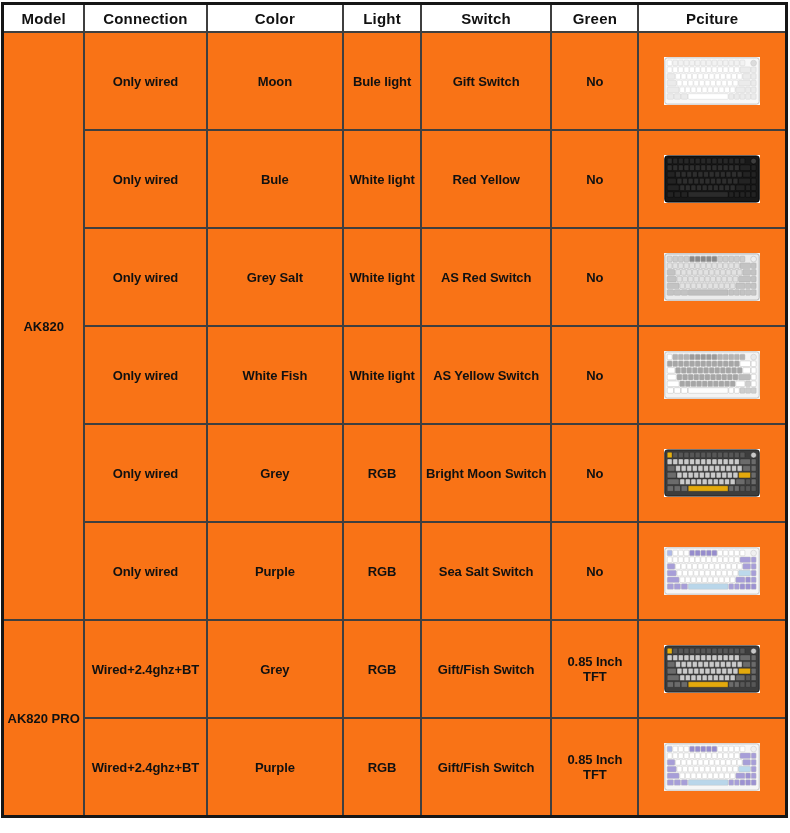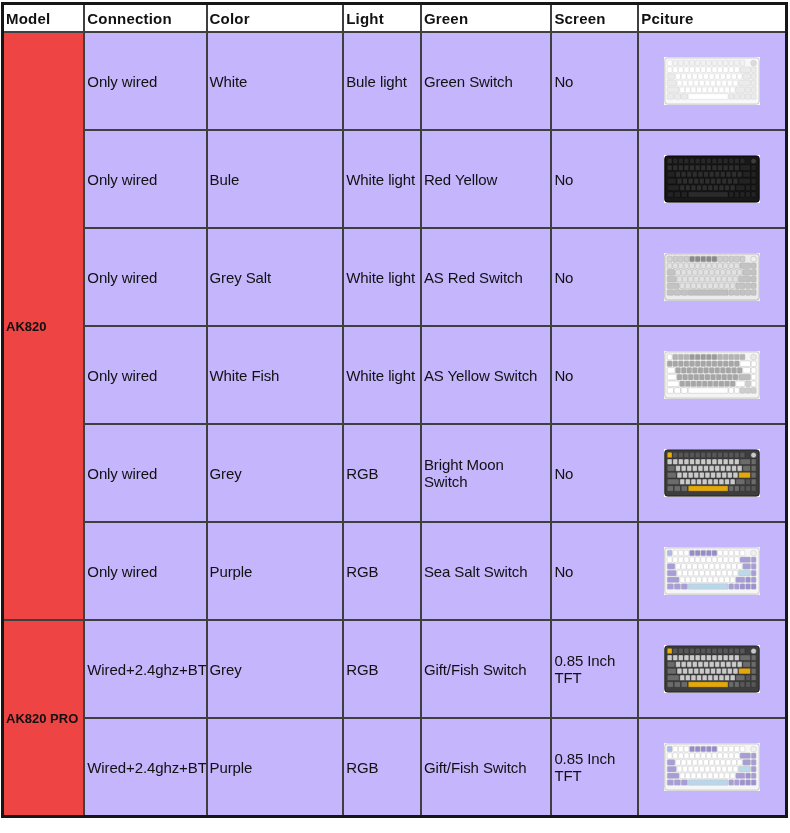--- a/index.html
+++ b/index.html
@@ -2,26 +2,26 @@
 <html><head>
 <meta charset="utf-8">
 <style>
   html,body{margin:0;padding:0;background:#ffffff;}
   body{font-family:"Liberation Sans","DejaVu Sans",sans-serif;color:#111;}
   .wrap{padding:2px 0 0 1px;}
   table.spec{border-collapse:collapse;table-layout:fixed;width:787px;
     border:3px solid #161616;}
   table.spec th, table.spec td{
     border:2px solid #3f3f3f;
-    text-align:left;vertical-align:middle;
+    text-align:center;vertical-align:middle;
     padding:0 2px;overflow:hidden;
   }
   th.hdr{height:26px;font-size:15px;font-weight:700;letter-spacing:.2px;background:#fff;}
-  td.cell{height:96px;font-size:15px;font-weight:400;letter-spacing:-.1px;background:#c4b5fd;}
-  td.model{font-size:13px;font-weight:700;background:#ef4444;}
+  td.cell{height:96px;font-size:13px;font-weight:700;letter-spacing:-.1px;background:#f97316;}
+  td.model{font-size:13px;font-weight:700;background:#f97316;}
   td.pic{padding:0;}
   .kbbox{display:flex;align-items:center;justify-content:center;}
   .kbbox svg{display:block;}
 </style>
 </head>
 <body>
 
 <div class="wrap">
   <table class="spec">
     <colgroup>
@@ -32,32 +32,32 @@
         <col style="width:126px">
         <col style="width:84px">
       <col style="width:143px">
     </colgroup>
     <thead>
       <tr>
         <th class="hdr">Model</th>
         <th class="hdr">Connection</th>
         <th class="hdr">Color</th>
         <th class="hdr">Light</th>
+        <th class="hdr">Switch</th>
         <th class="hdr">Green</th>
-        <th class="hdr">Screen</th>
         <th class="hdr">Pciture</th>
       </tr>
     </thead>
     <tbody>
       <tr>
         <td class="model" rowspan="6">AK820</td>
         <td class="cell">Only wired</td>
-        <td class="cell">White</td>
+        <td class="cell">Moon</td>
         <td class="cell">Bule light</td>
-        <td class="cell">Green Switch</td>
+        <td class="cell">Gift Switch</td>
         <td class="cell">No</td>
         <td class="cell pic">
             <div class="kbbox">
               <svg width="96" height="48" viewBox="0 0 96 48">
                 <rect x="0" y="0" width="96" height="48" fill="#fafafa"></rect>
                 <rect x="0.8" y="0.9" width="94.4" height="46.2" rx="2.6" fill="#f8f8f8" stroke="#c6c6c6" stroke-width="1"></rect>
                 <rect x="3.20" y="3.20" width="4.90" height="5.6" rx="0.9" fill="#ffffff" stroke="#cccccc" stroke-width="0.4"></rect>
                 <rect x="8.80" y="3.20" width="4.90" height="5.6" rx="0.9" fill="#f2f2f2" stroke="#cccccc" stroke-width="0.4"></rect>
                 <rect x="14.40" y="3.20" width="4.90" height="5.6" rx="0.9" fill="#f2f2f2" stroke="#cccccc" stroke-width="0.4"></rect>
                 <rect x="20.00" y="3.20" width="4.90" height="5.6" rx="0.9" fill="#f2f2f2" stroke="#cccccc" stroke-width="0.4"></rect>

